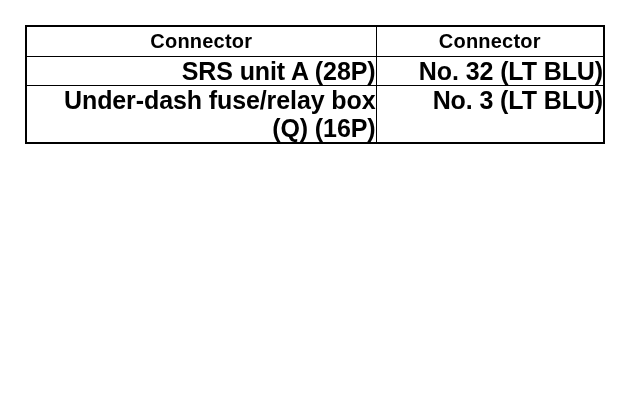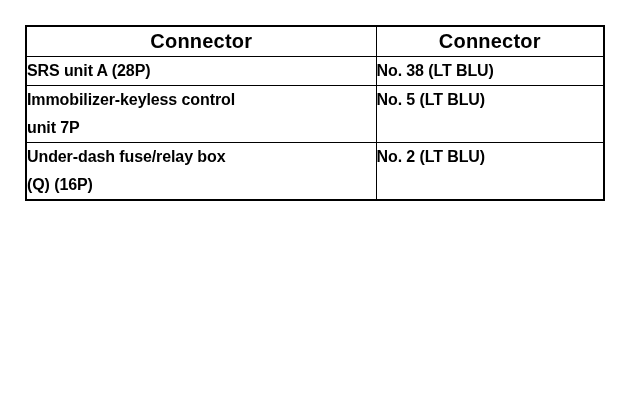--- a/index.html
+++ b/index.html
@@ -52,23 +52,23 @@
   th.head-cell {
     text-align: center;
     font-weight: bold;
     font-size: 20px;
     line-height: 29px;
     height: 29px;
     letter-spacing: 0.2px;
   }
 
   td.body-cell {
-    text-align: left;
+    text-align: right;
     font-weight: bold;
-    font-size: 16px;
+    font-size: 25px;
     line-height: 28px;
     padding-left: 7px;
     letter-spacing: -0.1px;
   }
 
   td.body-cell .line {
     display: block;
     white-space: nowrap;
   }
 
@@ -92,37 +92,28 @@
         <th class="head-cell">Connector</th>
       </tr>
     </thead>
     <tbody id="table-body">
 
     <tr class="row-1">
           <td class="body-cell">
             <span class="line">SRS unit A (28P)</span>
           </td>
           <td class="body-cell">
-            <span class="line">No. 38 (LT BLU)</span>
-          </td>
-        </tr>
-        <tr class="row-2">
-          <td class="body-cell">
-            <span class="line">Immobilizer-keyless control</span>
-            <span class="line">unit 7P</span>
-          </td>
-          <td class="body-cell">
-            <span class="line">No. 5 (LT BLU)</span>
+            <span class="line">No. 32 (LT BLU)</span>
           </td>
         </tr>
         <tr class="row-2">
           <td class="body-cell">
             <span class="line">Under-dash fuse/relay box</span>
             <span class="line">(Q) (16P)</span>
           </td>
           <td class="body-cell">
-            <span class="line">No. 2 (LT BLU)</span>
+            <span class="line">No. 3 (LT BLU)</span>
           </td>
         </tr>
       </tbody>
   </table>
 
 </div>
 
 </body></html>

